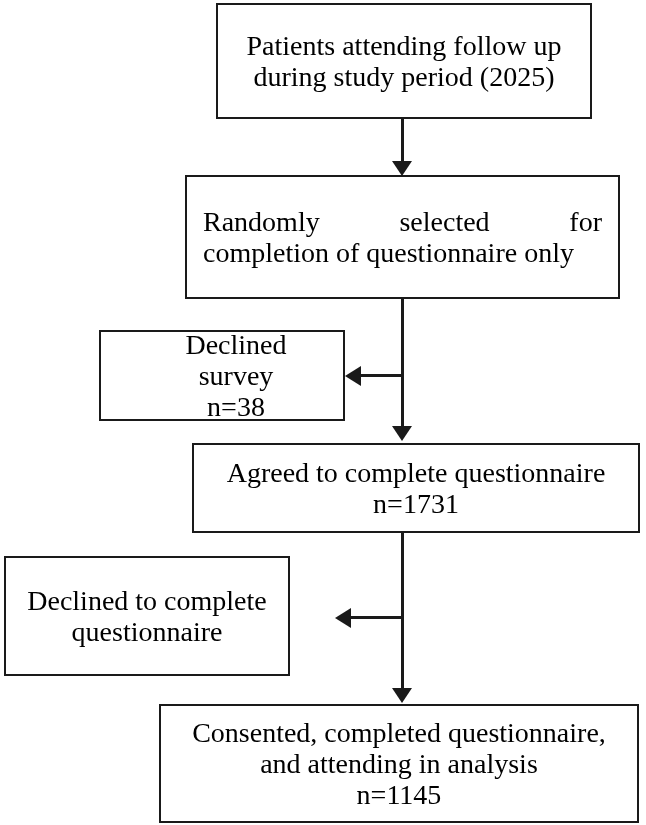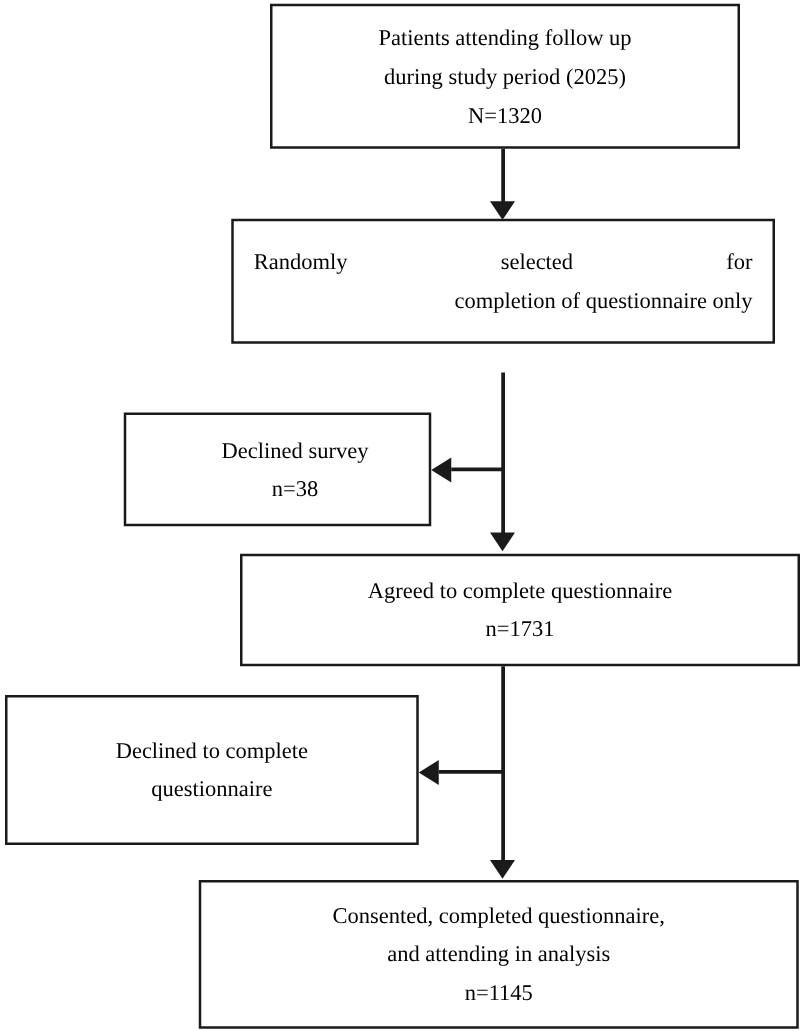--- a/index.html
+++ b/index.html
@@ -18,36 +18,36 @@
     color: #000000;
   }
   .node {
     position: absolute;
     box-sizing: border-box;
     border: 2px solid #1a1a1a;
     background: #ffffff;
     display: flex;
     flex-direction: column;
     justify-content: center;
-    font-size: 18px;
+    font-size: 28px;
     line-height: 31px;
     color: #000000;
   }
   .node .lines {
     padding: 0 16px;
     width: 100%;
     box-sizing: border-box;
   }
   .line-center { text-align: center; }
   .line-just {
     text-align: justify;
     text-align-last: justify;
   }
   .line-just-last {
-    text-align: right;
+    text-align: left;
   }
   
   .vline {
     position: absolute;
     width: 3px;
     background: #1a1a1a;
   }
   .hline {
     position: absolute;
     height: 3px;
@@ -72,28 +72,27 @@
 </style>
 </head>
 <body>
 
 <div id="canvas">
 
   <div class="node" style="left:216px; top:3px; width:376px; height:116px;">
     <div class="lines">
       <div class="line-center">Patients attending follow up</div>
       <div class="line-center">during study period (2025)</div>
-      <div class="line-center">N=1320</div>
     </div>
   </div>
 
   <div class="vline" style="left:401px; top:119px; height:48px;"></div>
   <div class="arrow-down" style="left:392px; top:161px;"></div>
 
-  <div class="node" style="left:185px; top:175px; width:435px; height:100px;">
+  <div class="node" style="left:185px; top:175px; width:435px; height:124px;">
     <div class="lines">
       <div class="line-just">Randomly selected for</div>
       <div class="line-just-last">completion of questionnaire only</div>
     </div>
   </div>
 
   <div class="vline" style="left:401px; top:298px; height:131px;"></div>
   <div class="arrow-down" style="left:392px; top:426px;"></div>
 
   <div class="hline" style="left:361px; top:374px; width:42px;"></div>
@@ -112,21 +111,21 @@
       <div class="line-center">n=1731</div>
     </div>
   </div>
 
   <div class="vline" style="left:401px; top:533px; height:157px;"></div>
   <div class="arrow-down" style="left:392px; top:688px;"></div>
 
   <div class="hline" style="left:351px; top:616px; width:52px;"></div>
   <div class="arrow-left" style="left:335px; top:608px;"></div>
 
-  <div class="node" style="left:4px; top:556px; width:331px; height:120px;">
+  <div class="node" style="left:4px; top:556px; width:286px; height:120px;">
     <div class="lines">
       <div class="line-center">Declined to complete</div>
       <div class="line-center">questionnaire</div>
     </div>
   </div>
 
   <div class="node" style="left:159px; top:704px; width:480px; height:119px;align-items:flex-end;">
     <div class="lines">
       <div class="line-center">Consented, completed questionnaire,</div>
       <div class="line-center">and attending in analysis</div>

